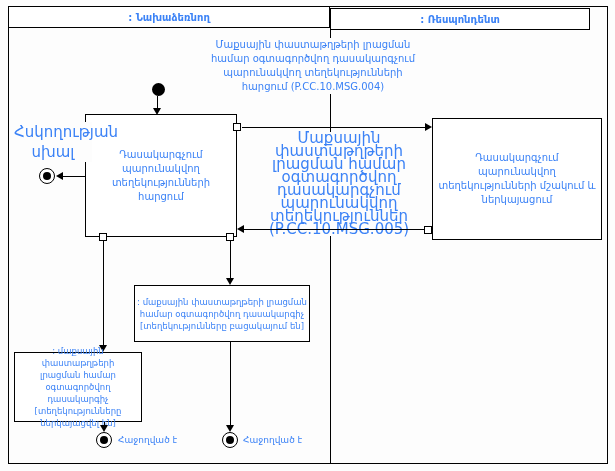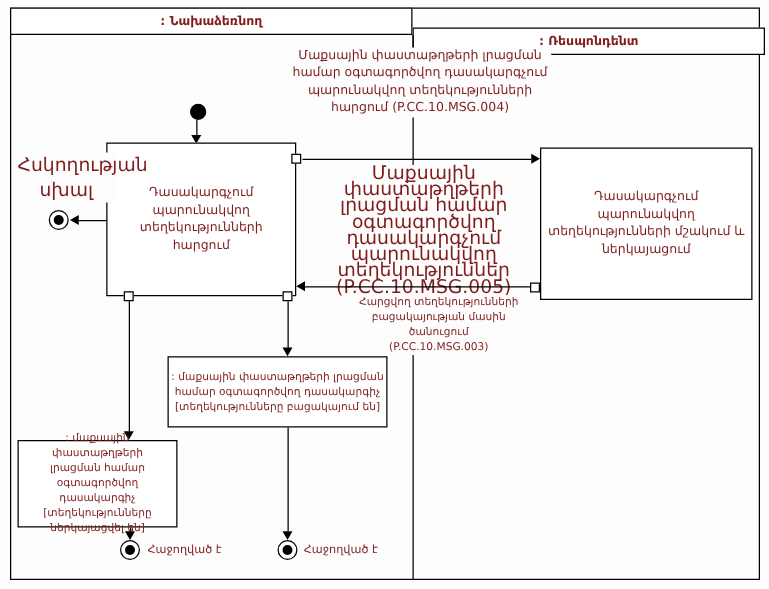--- a/index.html
+++ b/index.html
@@ -1,26 +1,26 @@
 <!DOCTYPE html>
 <html><head>
 <meta charset="utf-8">
 <style>
   html,body{margin:0;padding:0;background:#fff;}
   #stage{
     position:relative;width:615px;height:471px;background:#fdfdfd;
-    font-family:"DejaVu Sans",sans-serif;color:#7f1d1d;overflow:hidden;
+    font-family:"DejaVu Sans",sans-serif;color:#3b82f6;overflow:hidden;
   }
   .abs{position:absolute;box-sizing:border-box;}
   .frame{border:1px solid #000;background:transparent;}
   .hdr{border:1px solid #000;background:#fff;display:flex;align-items:center;justify-content:center;
        font-size:10px;font-weight:bold;}
   .vline,.hline{background:#000;}
   .txt{white-space:pre-line;text-align:center;}
-  .note{background:#fdfdfd;font-size:10px;line-height:14px;margin-left:23px;}
+  .note{background:#fdfdfd;font-size:10px;line-height:14px;}
   .note-sm{background:#fdfdfd;font-size:15px;line-height:20px;}
   .activity{border:1px solid #000;border-radius:0;background:#fff;
             display:flex;align-items:center;justify-content:center;
             font-size:10px;line-height:14px;padding:4px;}
   .objbox{border:1px solid #000;background:#fff;
           display:flex;align-items:center;justify-content:center;
           font-size:8.5px;line-height:12px;padding:2px;}
   .pin{width:8px;height:8px;border:1px solid #000;background:#fff;}
   .dot{border-radius:50%;background:#000;}
   .final-outer{width:16px;height:16px;border:1px solid #000;border-radius:50%;background:#fff;}
@@ -34,21 +34,21 @@
 </head>
 <body>
 
 <div id="stage">
 
   <div class="abs frame" style="left:8px;top:6px;width:600px;height:458px;"></div>
 
   <div class="abs hdr" style="left:8px;top:6px;width:322px;height:22px;">
     <span>: Նախաձեռնող</span>
   </div>
-  <div class="abs hdr" style="left:330px;top:22px;width:282px;height:22px;">
+  <div class="abs hdr" style="left:330px;top:8px;width:260px;height:22px;">
     <span>: Ռեսպոնդենտ</span>
   </div>
 
   <div class="abs vline" style="left:330px;top:28px;width:1px;height:436px;"></div>
 
   <div class="abs txt note" style="left:208px;top:38px;width:210px;">Մաքսային փաստաթղթերի լրացման
 համար օգտագործվող դասակարգչում
 պարունակվող տեղեկությունների
 հարցում (P.CC.10.MSG.004)</div>
 
@@ -78,23 +78,20 @@
 
   <div class="abs txt" style="left:250px;top:132px;width:178px;background:#fdfdfd;font-size:15px;line-height:13px;">Մաքսային փաստաթղթերի
 լրացման համար օգտագործվող
 դասակարգչում պարունակվող
 տեղեկություններ (P.CC.10.MSG.005)</div>
 
   <div class="abs pin" style="left:424px;top:226px;"></div>
   <div class="abs hline" style="left:244px;top:229px;width:180px;height:1px;"></div>
   <div class="abs ar ar-l" style="left:237px;top:225px;"></div>
 
-  <div class="abs txt" style="left:277px;top:236px;width:148px;background:#fdfdfd;font-size:8.5px;line-height:12px;">Հարցվող տեղեկությունների
-բացակայության մասին ծանուցում
-(P.CC.10.MSG.003)</div>
 
   <div class="abs pin" style="left:99px;top:233px;"></div>
   <div class="abs pin" style="left:226px;top:233px;"></div>
 
   <div class="abs vline" style="left:103px;top:241px;width:1px;height:105px;"></div>
   <div class="abs ar ar-d" style="left:99px;top:345px;"></div>
 
   <div class="abs vline" style="left:230px;top:241px;width:1px;height:38px;"></div>
   <div class="abs ar ar-d" style="left:226px;top:278px;"></div>
 

